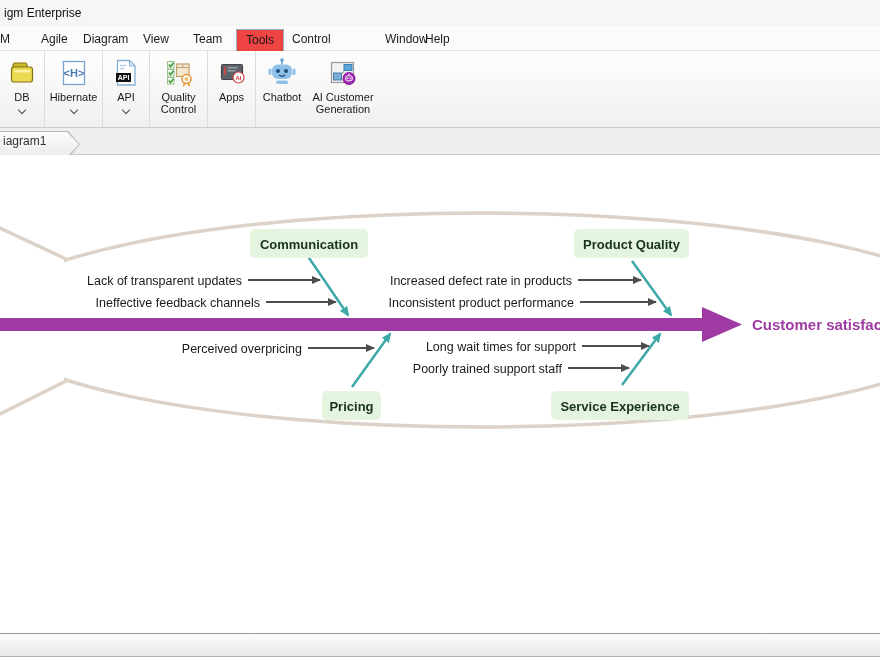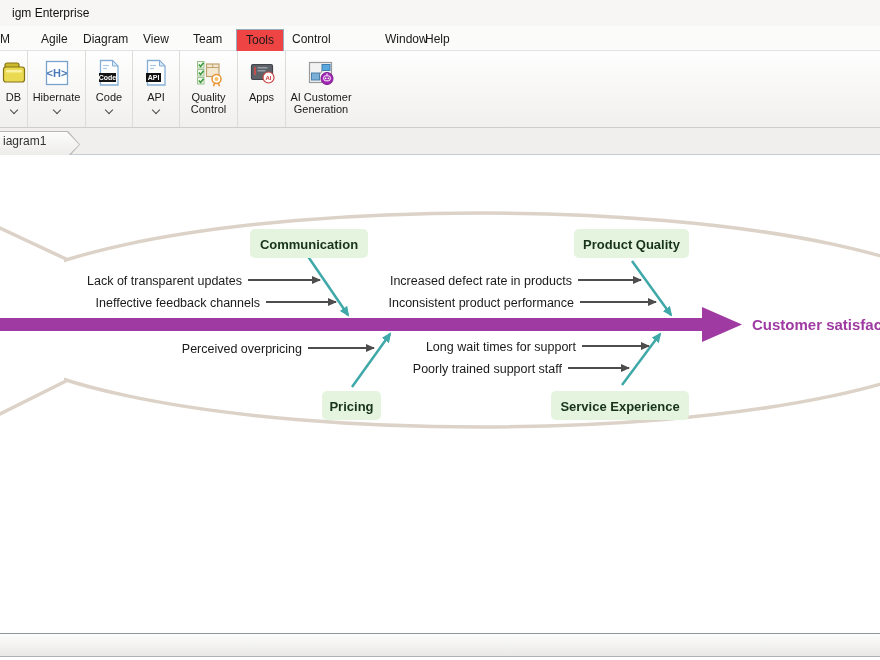--- a/index.html
+++ b/index.html
@@ -3,21 +3,21 @@
 <meta charset="utf-8">
 <style>
   html,body{margin:0;padding:0;}
   body{
     width:880px;height:660px;overflow:hidden;background:#fff;position:relative;
     font-family:"Liberation Sans",sans-serif;-webkit-font-smoothing:antialiased;
   }
   
   .titlebar{height:26px;background:#f7f6f5;display:flex;align-items:center;
     font-size:12px;color:#111;}
-  .titlebar .title{margin-left:12px;white-space:nowrap;}
+  .titlebar .title{margin-left:4px;white-space:nowrap;}
   
   .menubar{height:25px;background:#fbfbfa;border-bottom:1px solid #e3e3e3;
     box-sizing:border-box;position:relative;font-size:12px;color:#1a1a1a;}
   .menu-item{position:absolute;top:3px;height:21px;line-height:21px;padding:0 9px;
     white-space:nowrap;cursor:default;}
   .menu-item.active{background:#ef4444;border:1px solid #96aabb;border-bottom:none;
     box-sizing:border-box;height:22px;line-height:20px;}
   
   .toolbar{height:77px;border-bottom:1px solid #cdcdcd;box-sizing:border-box;
     background:linear-gradient(#fefefe,#f1f0ee);display:flex;align-items:stretch;}
@@ -60,51 +60,39 @@
   <span class="menu-item" style="left:134px">View</span>
   <span class="menu-item" style="left:184px">Team</span>
   <span class="menu-item active" style="left:236px">Tools</span>
   <span class="menu-item" style="left:283px">Control</span>
   <span class="menu-item" style="left:376px">Window</span>
   <span class="menu-item" style="left:416px">Help</span>
 </div>
 
 <div class="toolbar">
 
-  <div class="tbtn sep" style="width:28px">
+  <div class="tbtn sep" style="width:45px">
     <svg class="ticon" viewBox="0 0 32 32">
       <rect x="7" y="6" width="14" height="8" rx="2" fill="#cdb92e" stroke="#857313" stroke-width="1.2"></rect>
       <rect x="5.5" y="10" width="21" height="15" rx="2.5" fill="#e9da52" stroke="#857313" stroke-width="1.2"></rect>
       <rect x="8" y="13" width="16" height="2.5" rx="1" fill="#fdf6b0" opacity="0.85"></rect>
     </svg>
     <span class="tlabel">DB</span>
     <span class="chev"></span>
   </div>
 
   <div class="tbtn sep" style="width:58px">
     <svg class="ticon" viewBox="0 0 32 32">
       <rect x="5.5" y="4.5" width="21" height="23" fill="#fff" stroke="#7aa3cc" stroke-width="1.3"></rect>
       <text x="16" y="20" font-size="11" font-weight="bold" fill="#4a7ab8" text-anchor="middle">&lt;H&gt;</text>
     </svg>
     <span class="tlabel">Hibernate</span>
     <span class="chev"></span>
   </div>
 
-  <div class="tbtn sep" style="width:47px">
-    <svg class="ticon" viewBox="0 0 32 32">
-      <path d="M7.5 3.5 h12 l5.5 5.5 v19 h-17.5 z" fill="#fff" stroke="#85aed6" stroke-width="1.3"></path>
-      <path d="M19.5 3.5 v5.5 h5.5 z" fill="#d7e7f5" stroke="#85aed6" stroke-width="1"></path>
-      <line x1="10" y1="8.5" x2="16" y2="8.5" stroke="#aac8e4" stroke-width="1.2"></line>
-      <line x1="10" y1="11.5" x2="14" y2="11.5" stroke="#aac8e4" stroke-width="1.2"></line>
-      <rect x="6" y="16" width="17" height="9" fill="#151515"></rect>
-      <text x="14.5" y="22.8" font-size="7" font-weight="bold" fill="#fff" text-anchor="middle">Code</text>
-    </svg>
-    <span class="tlabel">Code</span>
-    <span class="chev"></span>
-  </div>
 
   <div class="tbtn sep" style="width:47px">
     <svg class="ticon" viewBox="0 0 32 32">
       <path d="M7.5 3.5 h12 l5.5 5.5 v19 h-17.5 z" fill="#fff" stroke="#85aed6" stroke-width="1.3"></path>
       <path d="M19.5 3.5 v5.5 h5.5 z" fill="#d7e7f5" stroke="#85aed6" stroke-width="1"></path>
       <line x1="10" y1="8.5" x2="16" y2="8.5" stroke="#aac8e4" stroke-width="1.2"></line>
       <line x1="10" y1="11.5" x2="14" y2="11.5" stroke="#aac8e4" stroke-width="1.2"></line>
       <rect x="6" y="16" width="15" height="9" fill="#111"></rect>
       <text x="13.5" y="22.8" font-size="7" font-weight="bold" fill="#fff" text-anchor="middle">API</text>
     </svg>
@@ -139,20 +127,34 @@
       <rect x="5.5" y="7.5" width="21" height="15" rx="1.5" fill="#5d6269" stroke="#41454a" stroke-width="1.2"></rect>
       <rect x="8" y="10" width="2" height="8" fill="#c05050"></rect>
       <rect x="11.5" y="10" width="10" height="1.5" fill="#9aa0a8"></rect>
       <rect x="11.5" y="13" width="8" height="1.5" fill="#9aa0a8"></rect>
       <circle cx="22.5" cy="20.5" r="5.5" fill="#fff" stroke="#cc4444" stroke-width="1.2"></circle>
       <text x="22.5" y="23" font-size="6" font-weight="bold" fill="#cc3333" text-anchor="middle">AI</text>
     </svg>
     <span class="tlabel">Apps</span>
   </div>
 
+  <div class="tbtn" style="width:52px">
+    <svg class="ticon" viewBox="0 0 32 32">
+      <line x1="16" y1="3" x2="16" y2="7.5" stroke="#5a9fd4" stroke-width="1.5"></line>
+      <circle cx="16" cy="3" r="1.8" fill="#5a9fd4"></circle>
+      <rect x="6" y="7.5" width="20" height="14.5" rx="6" fill="#8ec0e8"></rect>
+      <rect x="2.5" y="11.5" width="3" height="6.5" rx="1.5" fill="#8ec0e8"></rect>
+      <rect x="26.5" y="11.5" width="3" height="6.5" rx="1.5" fill="#8ec0e8"></rect>
+      <circle cx="12" cy="14" r="2" fill="#1e4f7e"></circle>
+      <circle cx="20" cy="14" r="2" fill="#1e4f7e"></circle>
+      <path d="M13 18 q3 2.5 6 0" stroke="#1e4f7e" stroke-width="1.3" fill="none"></path>
+      <rect x="10" y="23.5" width="12" height="3.5" rx="1.75" fill="#8ec0e8"></rect>
+    </svg>
+    <span class="tlabel">Chatbot</span>
+  </div>
 
   <div class="tbtn" style="width:70px">
     <svg class="ticon" viewBox="0 0 32 32">
       <rect x="4.5" y="5.5" width="22" height="20" fill="#f2f2f2" stroke="#9a9a9a" stroke-width="1.2"></rect>
       <rect x="17" y="7.5" width="8" height="6" fill="#5aa7dd" stroke="#3a7db0" stroke-width="1"></rect>
       <rect x="6.5" y="16" width="8" height="7" fill="#7ab0d8" stroke="#4a80a8" stroke-width="1"></rect>
       <line x1="14.5" y1="17.5" x2="17.5" y2="13.5" stroke="#888" stroke-width="1"></line>
       <circle cx="22" cy="21.5" r="6" fill="#a227b5" stroke="#7d1a8d" stroke-width="1"></circle>
       <line x1="22" y1="16.3" x2="22" y2="18.2" stroke="#fff" stroke-width="1"></line>
       <rect x="18.7" y="18.8" width="6.6" height="5" rx="2" fill="none" stroke="#fff" stroke-width="1"></rect>

